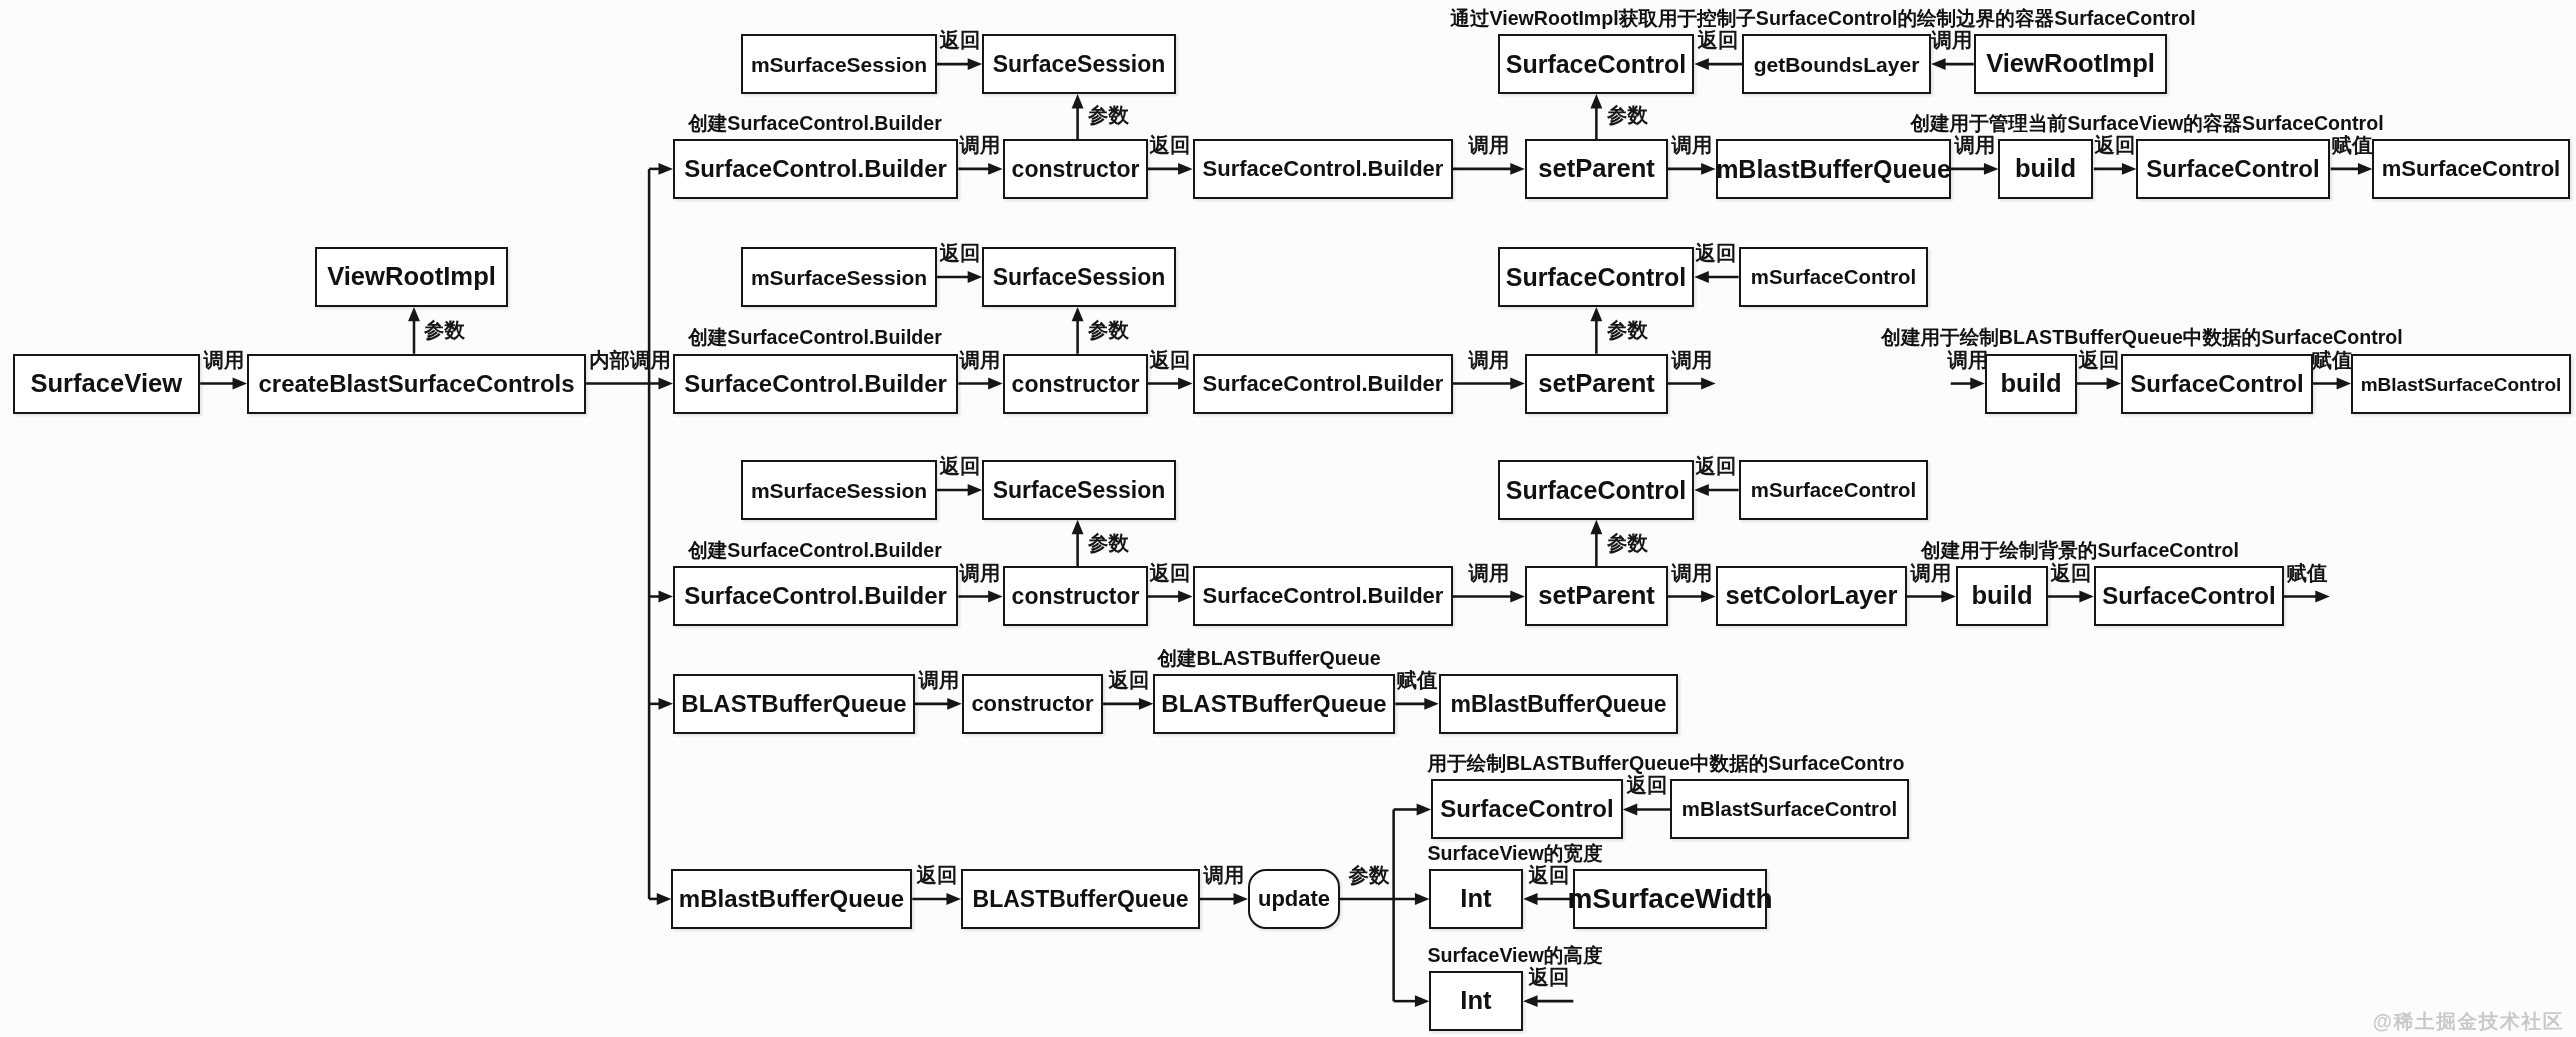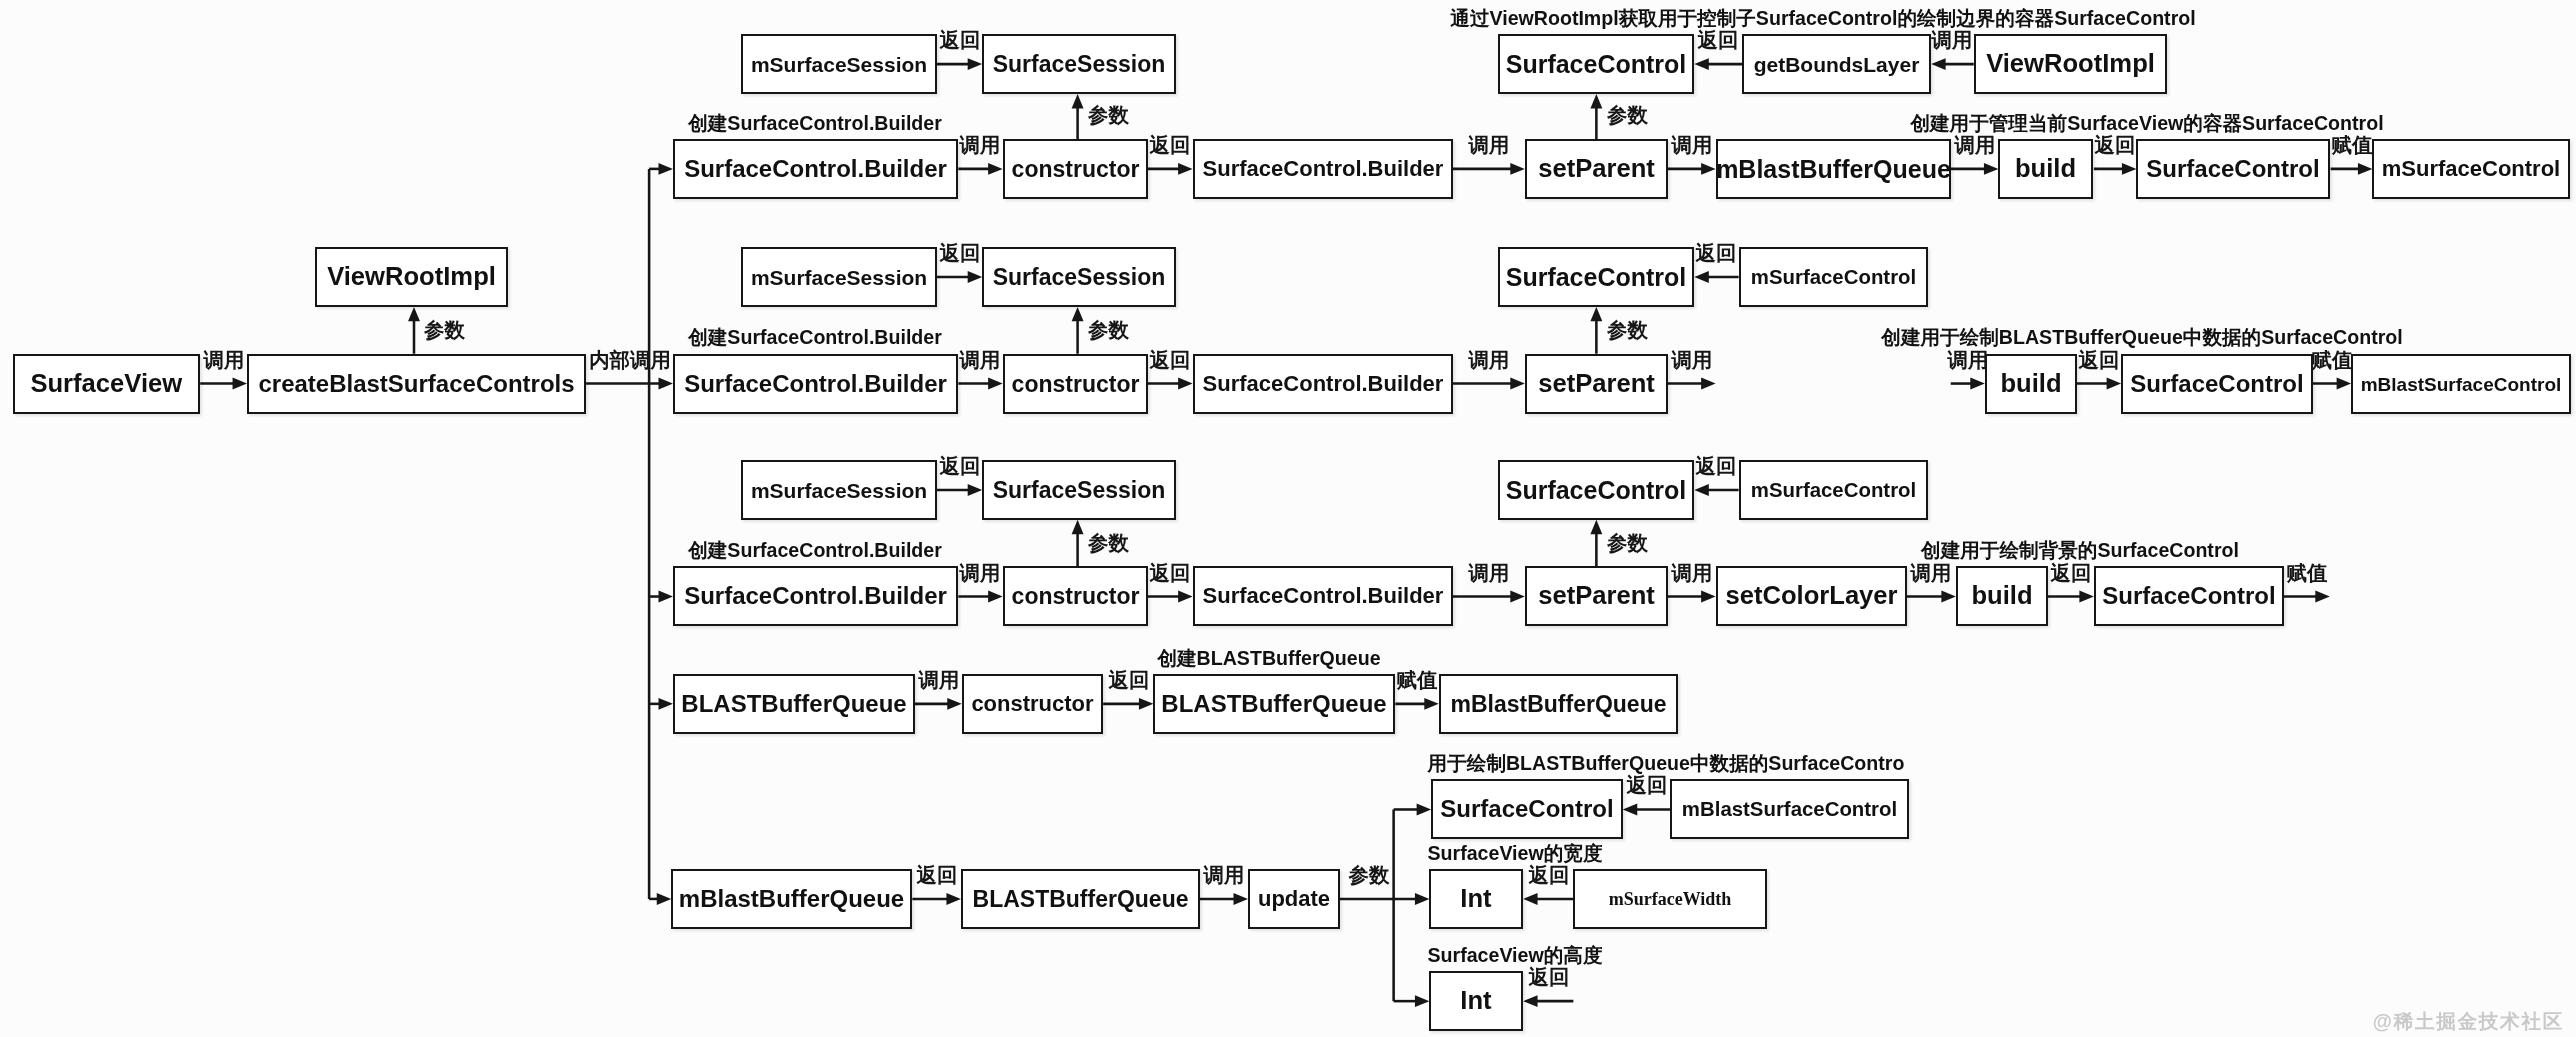--- a/index.html
+++ b/index.html
@@ -262,28 +262,28 @@
     </div>
     <div class="node" style="left: 1670px; top: 779px; width: 239px; height: 60px;">
       <span style="font-size: 20.4px;">mBlastSurfaceControl</span>
     </div>
     <div class="node" style="left: 671px; top: 869px; width: 241px; height: 60px;">
       <span style="font-size: 24px;">mBlastBufferQueue</span>
     </div>
     <div class="node" style="left: 961px; top: 869px; width: 239px; height: 60px;">
       <span style="font-size: 23px;">BLASTBufferQueue</span>
     </div>
-    <div class="node" style="left: 1248px; top: 869px; width: 92px; height: 60px;">
+    <div class="node" style="left: 1248px; top: 869px; width: 92px; height: 60px; border-radius: 18px;">
       <span style="font-size: 22px;">update</span>
     </div>
     <div class="node" style="left: 1429px; top: 869px; width: 94px; height: 60px;">
       <span style="font-size: 25.6px;">Int</span>
     </div>
     <div class="node" style="left: 1573px; top: 869px; width: 194px; height: 60px;">
-      <span style="font-size: 18px; font-family: Liberation Serif, serif;">mSurfaceWidth</span>
+      <span style="font-size: 28px;">mSurfaceWidth</span>
     </div>
     <div class="node" style="left: 1429px; top: 971px; width: 94px; height: 60px;">
       <span style="font-size: 25.6px;">Int</span>
     </div>
     <div class="annotation" style="left: 1823px; top: 6.8px;">通过ViewRootImpl获取用于控制子SurfaceControl的绘制边界的容器SurfaceControl</div>
     <div class="annotation" style="left: 815px; top: 112px;">创建SurfaceControl.Builder</div>
     <div class="annotation" style="left: 2147px; top: 112px;">创建用于管理当前SurfaceView的容器SurfaceControl</div>
     <div class="annotation" style="left: 815px; top: 326px;">创建SurfaceControl.Builder</div>
     <div class="annotation" style="left: 2142px; top: 326px;">创建用于绘制BLASTBufferQueue中数据的SurfaceControl</div>
     <div class="annotation" style="left: 815px; top: 539px;">创建SurfaceControl.Builder</div>

